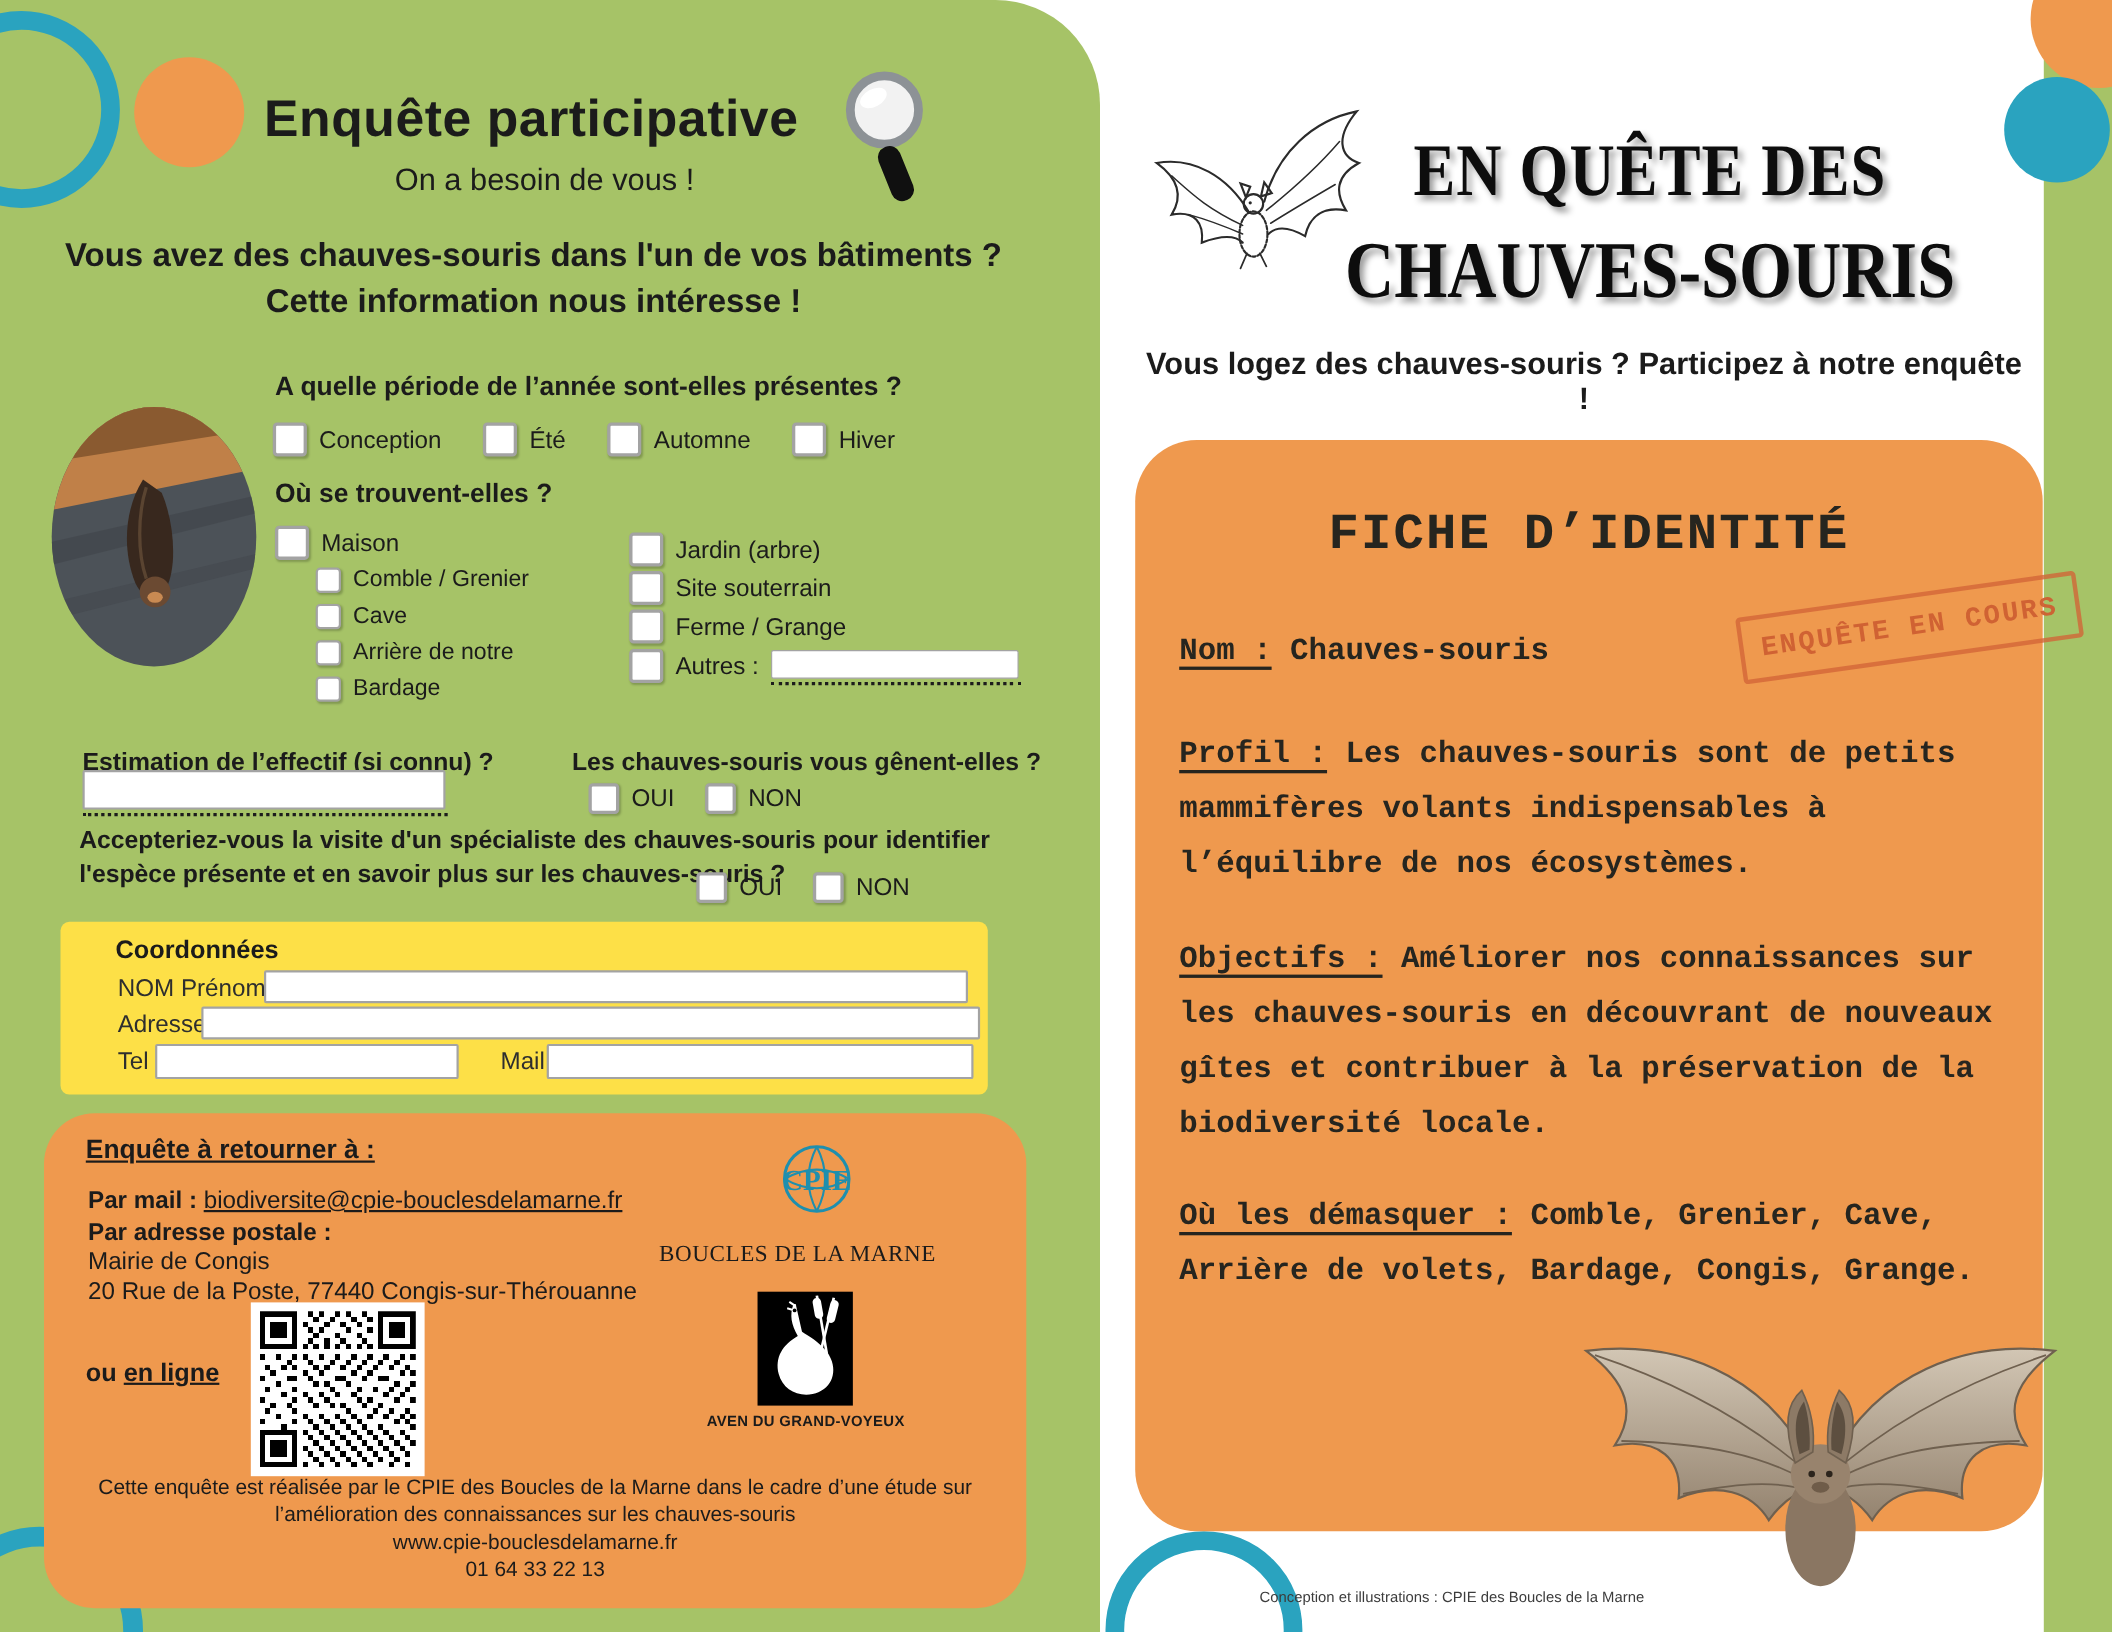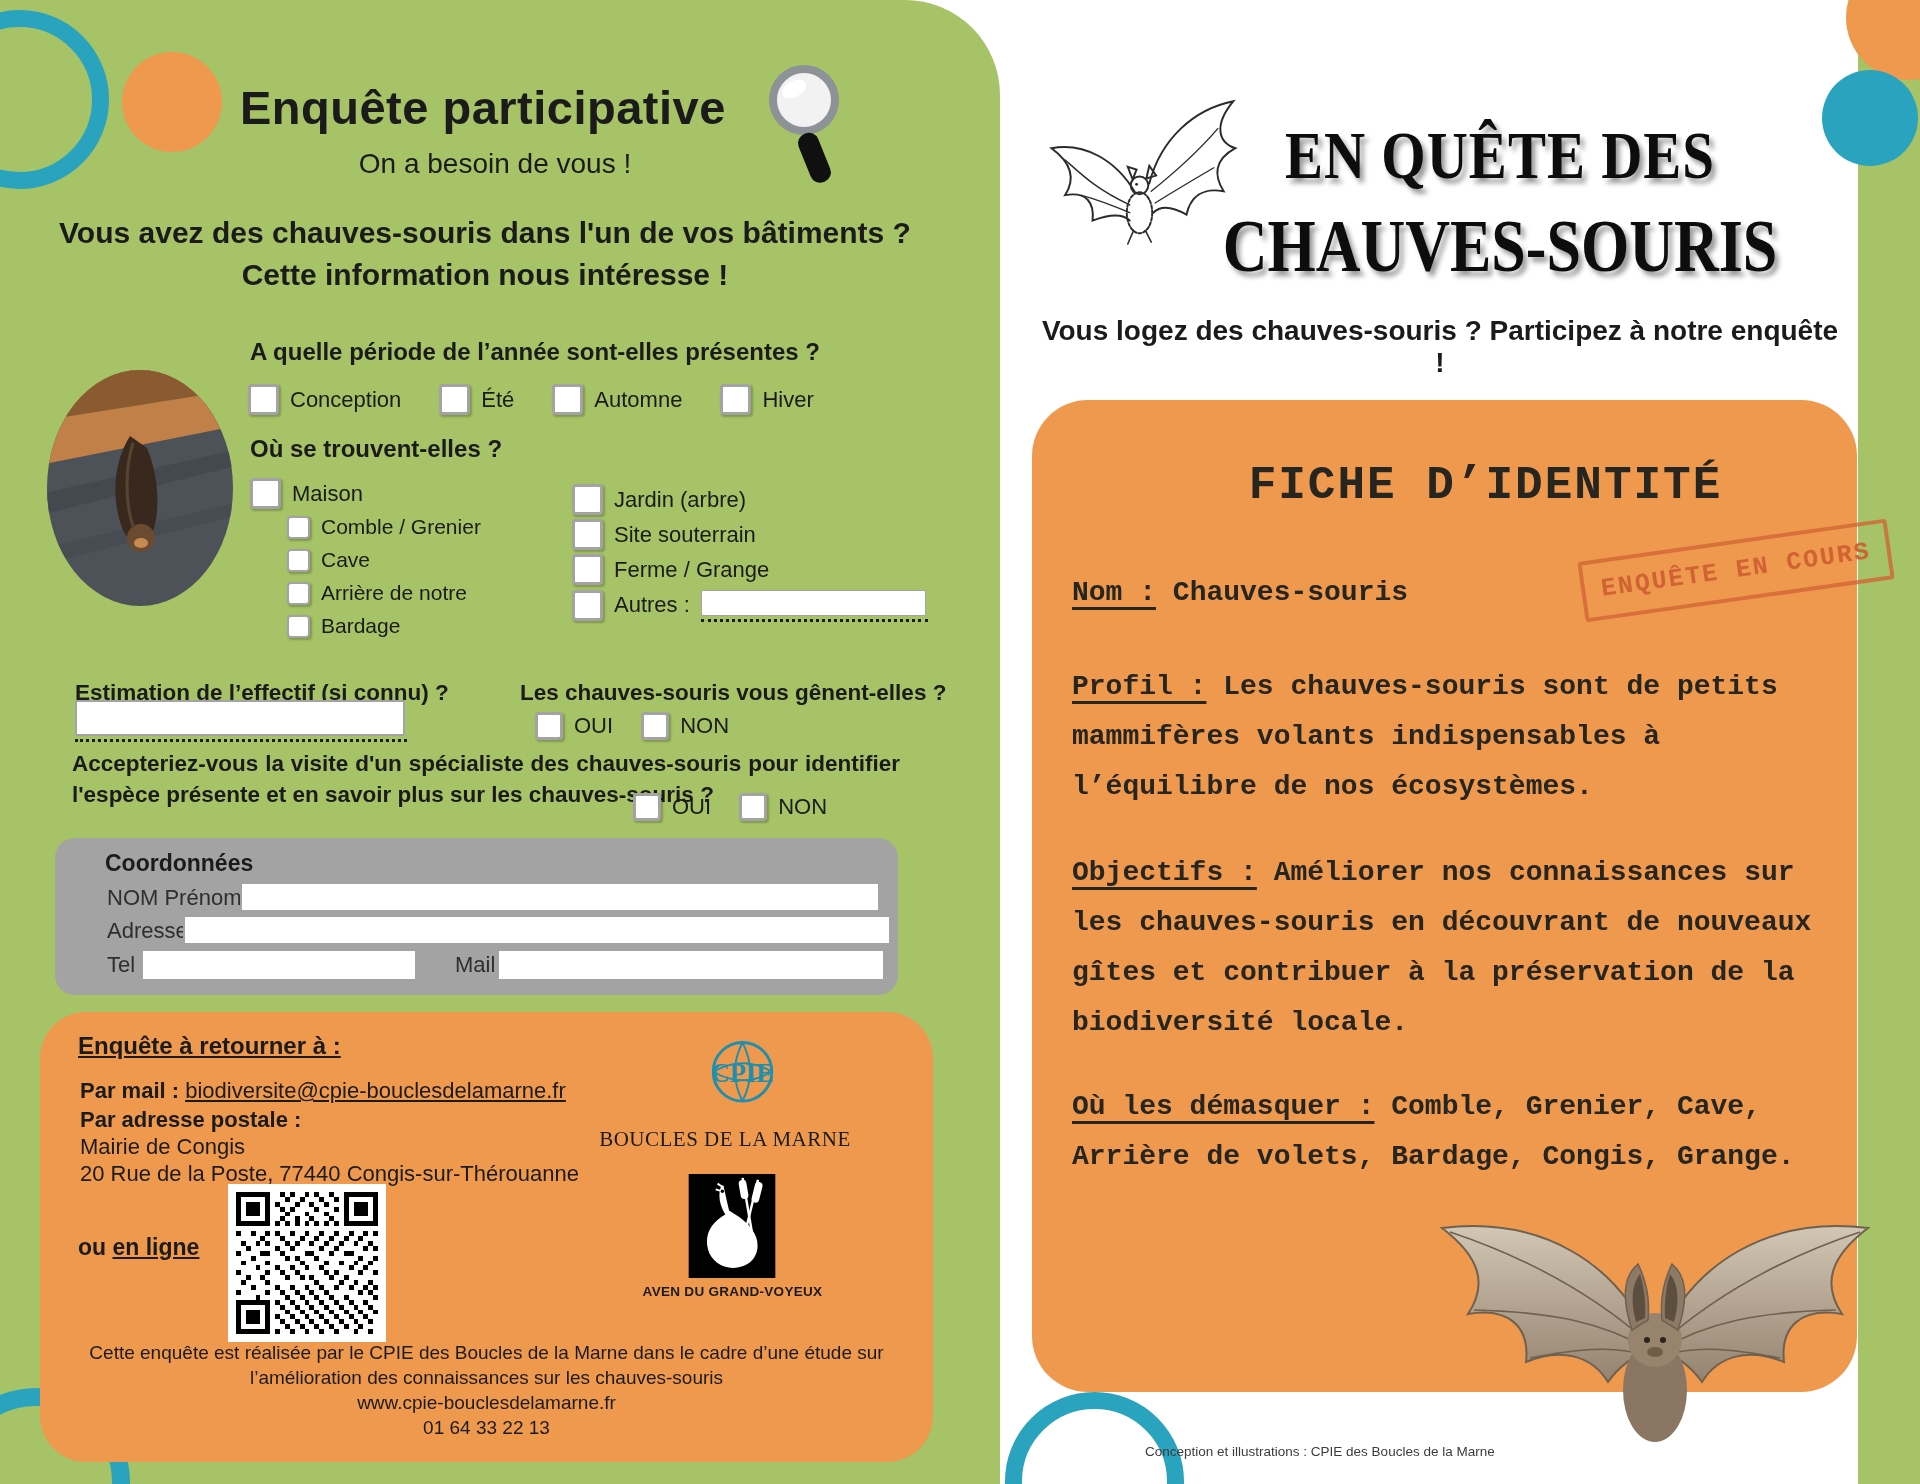--- a/index.html
+++ b/index.html
@@ -20,39 +20,39 @@
   .opt{display:inline-flex;align-items:center;gap:11px;font-size:22px;}
   .cb{width:25px;height:25px;background:#fff;border:3px solid #a3a3a3;border-radius:4px;
       box-shadow:1.5px 1.5px 2px rgba(0,0,0,.22);flex:none;}
   .cb.sm{width:19px;height:19px;border-width:2.5px;}
   .cb.md{width:22px;height:22px;}
   .optrow{display:flex;align-items:center;gap:38px;z-index:2;}
   .col{display:flex;flex-direction:column;gap:12px;z-index:2;}
   .tin{background:#fff;border:2.5px solid #a3a3a3;border-radius:2px;height:30px;box-sizing:border-box;
        font-size:20px;padding:0 8px;font-family:inherit;}
   .dotwrap{border-bottom:3px dotted #1c1c1c;padding:0 2px 3px 0;display:inline-block;}
-  .card-white{background:#a3a3a3;border-radius:20px;z-index:2;}
+  .card-white{background:#fde047;border-radius:8px;z-index:2;}
   .card-orange{background:#ef994e;border-radius:46px;z-index:2;}
   .u{text-decoration:underline;}
   .b{font-weight:700;}
   .lab{font-size:22px;color:#2e2e2e;margin-left:12px;}
   
   .oc-t{font-size:24px;font-weight:700;text-decoration:underline;}
   .oc-l{font-size:22px;}
   .ft{font-size:19px;line-height:25px;text-align:center;}
   .serifname{font-family:"Liberation Serif","DejaVu Serif",serif;font-size:21px;letter-spacing:.5px;text-align:center;}
   .avenname{font-size:13.5px;font-weight:700;text-align:center;letter-spacing:.3px;}
   
   .rt{font-family:"Liberation Serif","DejaVu Serif",serif;font-weight:700;text-align:center;color:#0d0d0d;
       text-shadow:4px 4px 5px rgba(0,0,0,.4);transform:scaleY(1.18);transform-origin:top center;z-index:2;}
   .rt .l1{font-size:57px;line-height:74px;letter-spacing:1px;}
   .rt .l2{font-size:62px;line-height:80px;}
   .rp-sub{font-size:28px;font-weight:700;text-align:center;z-index:2;}
   .tw{font-family:"Liberation Mono","DejaVu Sans Mono",monospace;color:#26251f;font-weight:700;}
-  .fiche-title{font-size:46px;letter-spacing:2px;text-align:center;margin-left:41px;}
+  .fiche-title{font-size:46px;letter-spacing:2px;text-align:center;}
   .fiche-p{font-size:28px;line-height:50px;margin:0;}
   .twlab{text-decoration:underline;text-underline-offset:7px;text-decoration-thickness:2.5px;}
   .stamp{border:4px solid rgba(210,100,55,.78);color:rgba(205,95,50,.95);
          font-family:"Liberation Mono","DejaVu Sans Mono",monospace;font-weight:700;font-size:25px;
          letter-spacing:2px;padding:12px 16px;transform:rotate(-8deg);border-radius:4px;z-index:3;white-space:nowrap;}
   .credit{font-size:13.5px;color:#3c3c3c;z-index:4;}
 </style>
 </head>
 <body>
 

